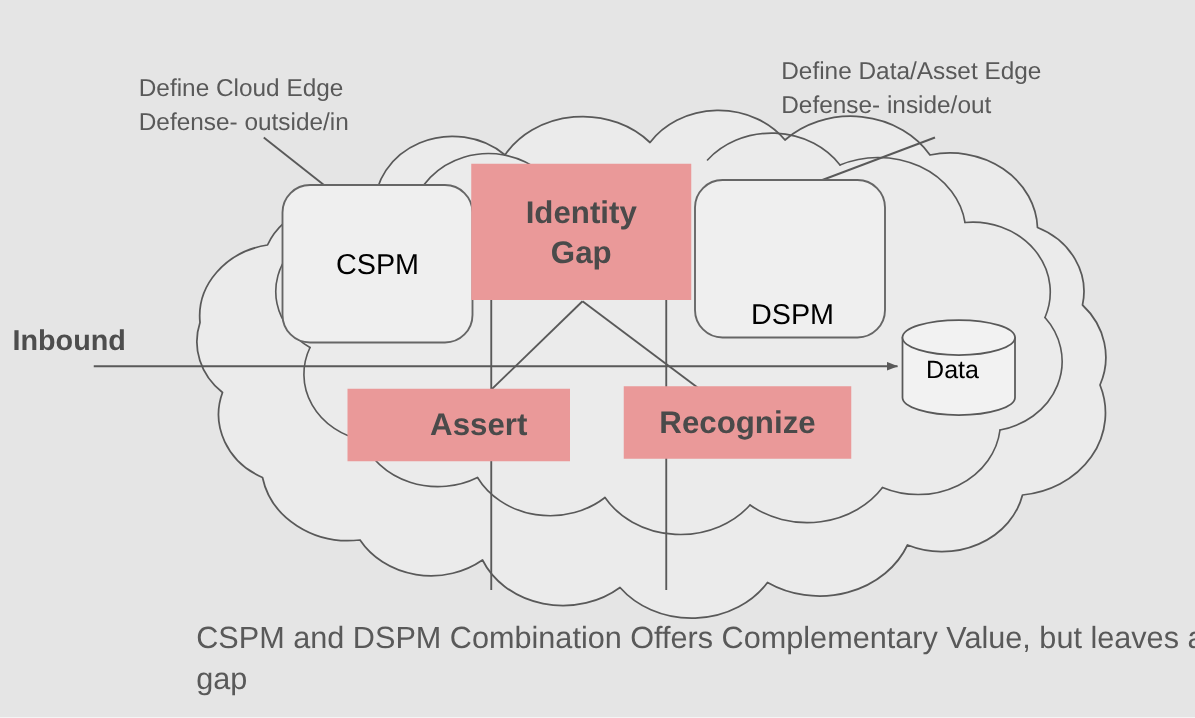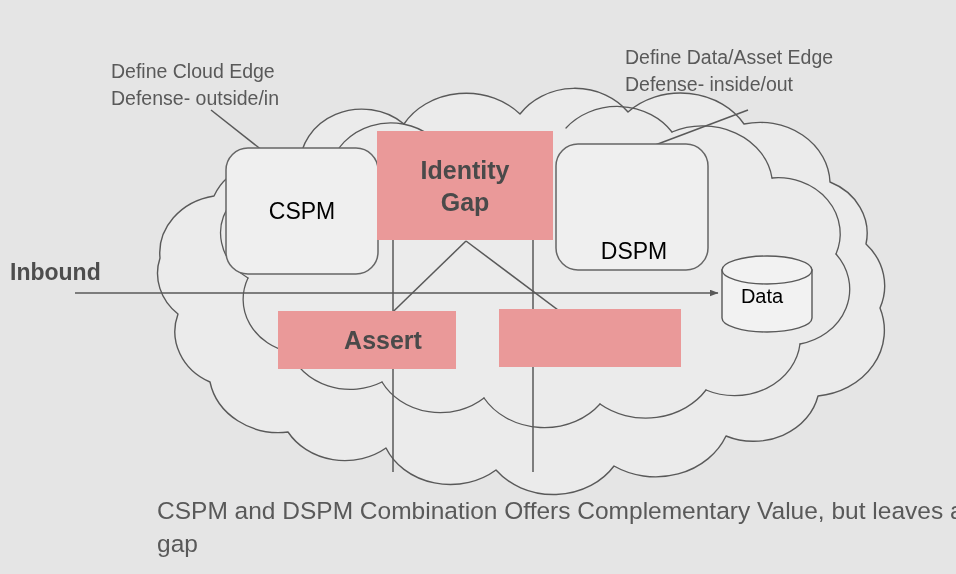--- a/index.html
+++ b/index.html
@@ -185,18 +185,19 @@
 
   <div class="node-label box-gray-label" id="label-cspm">CSPM</div>
 
   <div class="node-label box-gray-label" id="label-dspm">DSPM</div>
 
   <div class="node-label box-pink-label" id="label-identity-gap" style="white-space: pre-line;">Identity
 Gap</div>
 
   <div class="node-label box-pink-label" id="label-assert">Assert</div>
 
+  <div class="node-label box-pink-label" id="label-recognize">Recognize</div>
 
   <div class="node-label" id="label-data">Data</div>
 
   <div id="caption">CSPM and DSPM Combination Offers Complementary Value, but leaves a gap</div>
 
 </div>
 
 </body></html>

